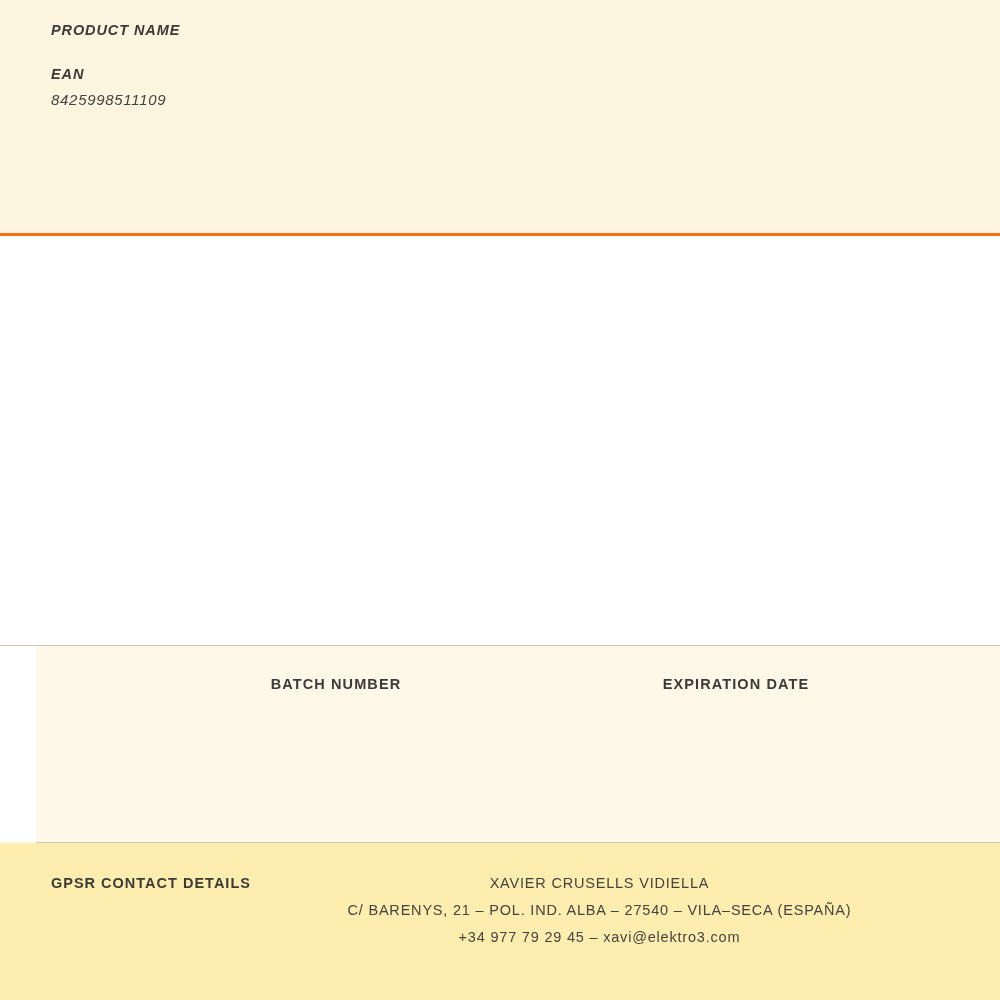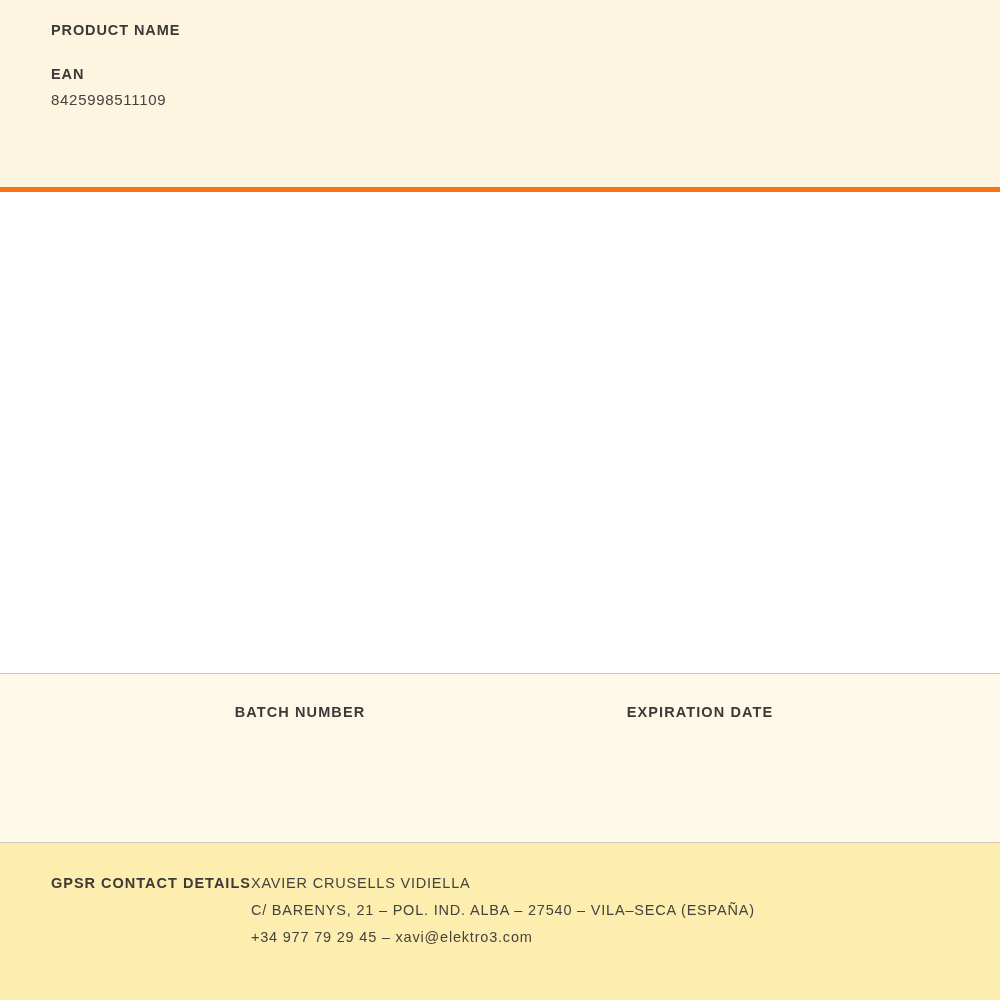--- a/index.html
+++ b/index.html
@@ -21,23 +21,24 @@
     height: 1000px;
     position: relative;
     display: flex;
     flex-direction: column;
   }
 
   
   .top-block {
     background: #fdf5e0;
     padding: 22px 50px 0 51px;
-    height: 192px;
-    border-bottom: 5px solid #f97316;
+    height: 236px;
+    border-bottom: 3px solid #f97316;
     position: relative;
+    font-style: italic;
   }
 
   .field-label {
     font-size: 14.5px;
     font-weight: bold;
     letter-spacing: 0.9px;
     color: #3b3a36;
     margin: 0 0 9px 0;
   }
   .field-value {
@@ -53,24 +54,25 @@
   
   .middle-blank {
     background: #ffffff;
     flex: 1 1 auto;
     border-bottom: 1px solid #cfc9b7;
   }
 
   
   .mid-block {
     background: #fdf8e8;
-    height: 169px;
+    height: 197px;
     border-bottom: 1px solid #cdc7b6;
     padding-top: 30px;
     position: relative;
+    margin-left: 36px;
   }
   .mid-row {
     display: flex;
     width: 100%;
   }
   .mid-cell {
     flex: 0 0 400px;
     text-align: center;
   }
   .mid-cell.first { margin-left: 100px; }
@@ -96,21 +98,21 @@
     align-items: flex-start;
   }
   .footer-title {
     font-size: 14.5px;
     font-weight: bold;
     letter-spacing: 1px;
     color: #3b3a36;
     white-space: nowrap;
   }
   .footer-lines {
-    text-align: left;
+    text-align: center;
     flex: 1 1 auto;
   }
   .footer-line {
     font-size: 14.5px;
     letter-spacing: 0.8px;
     color: #44433f;
     margin-bottom: 11px;
     white-space: nowrap;
   }
   .footer-line:last-child { margin-bottom: 0; }

